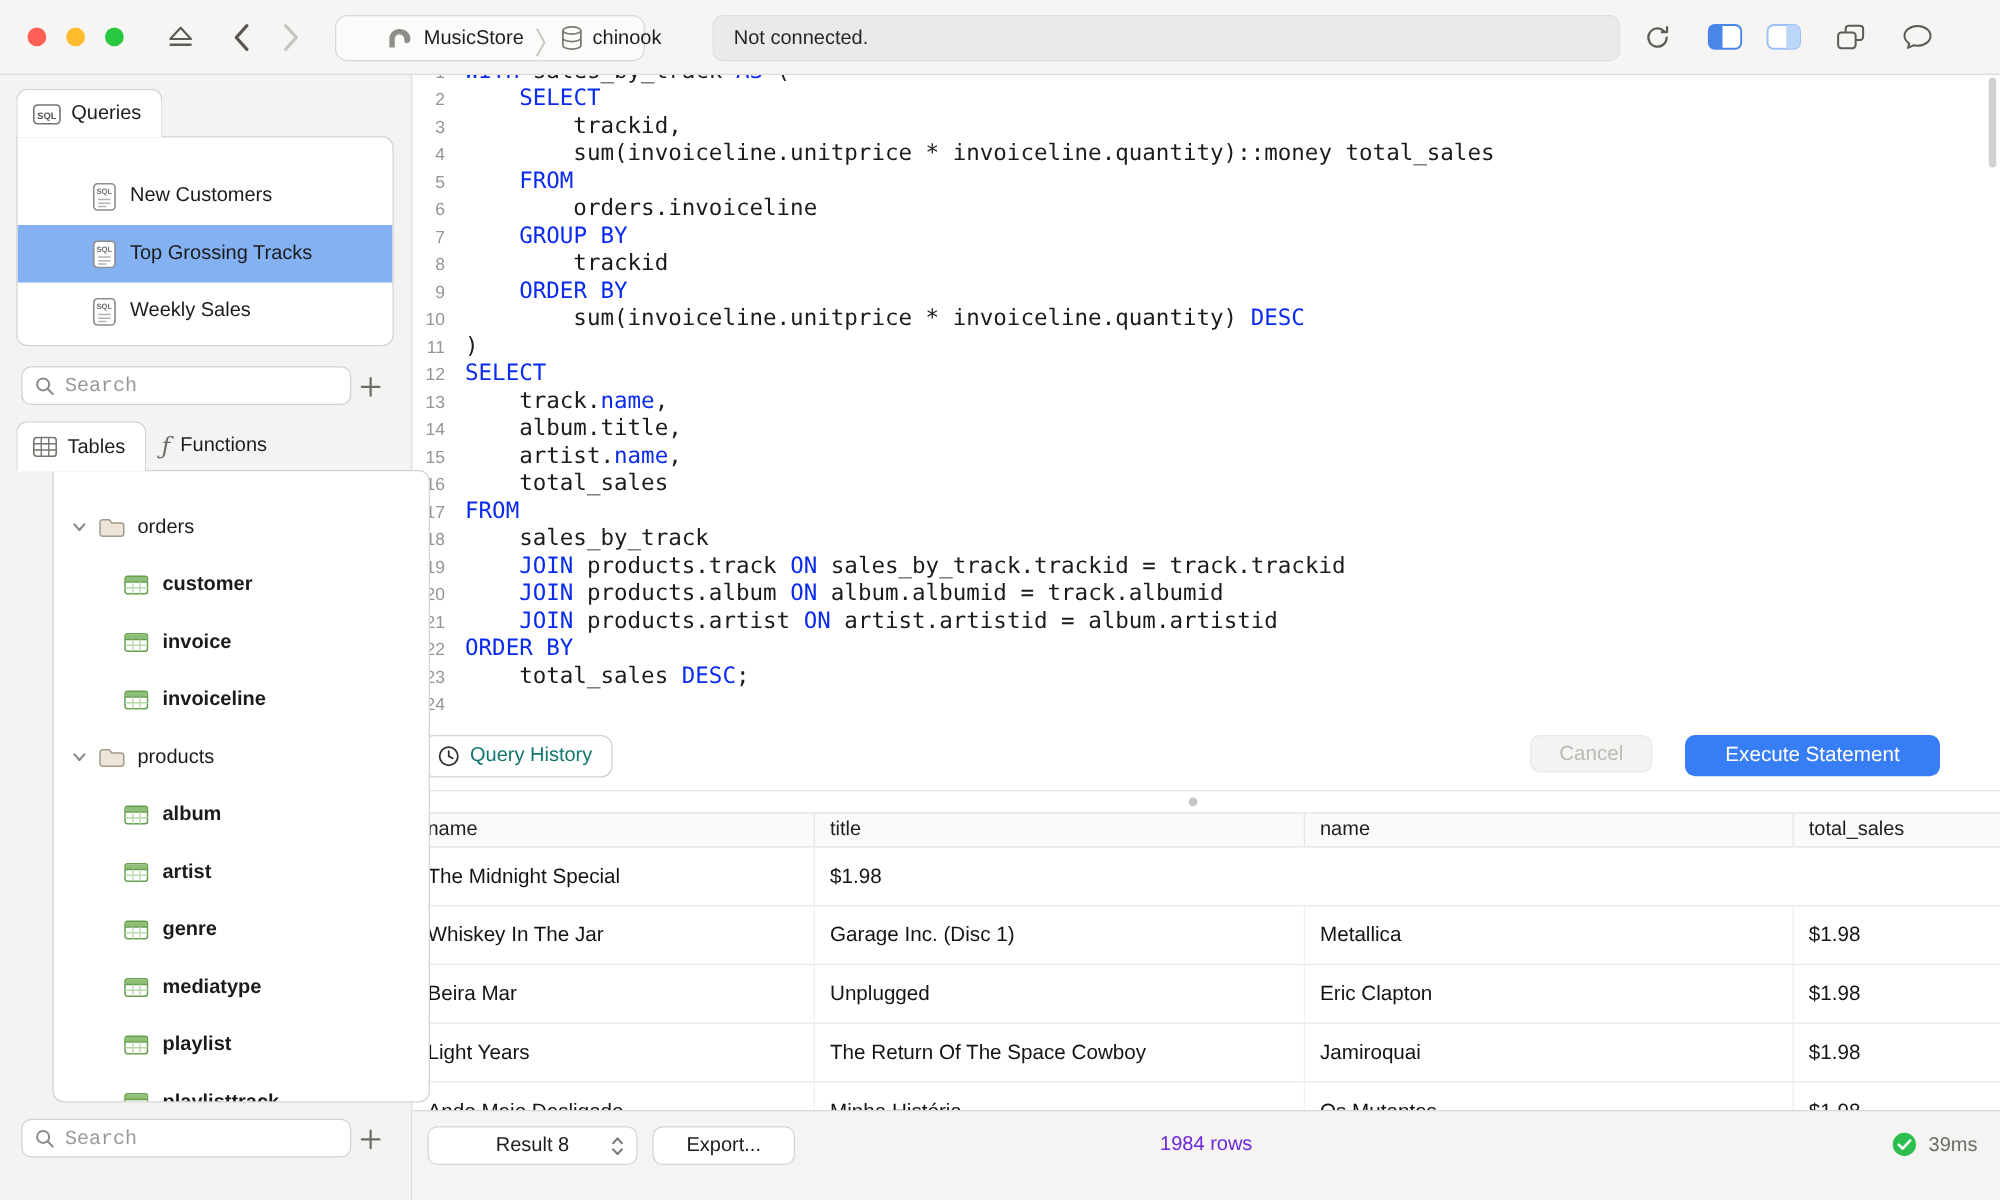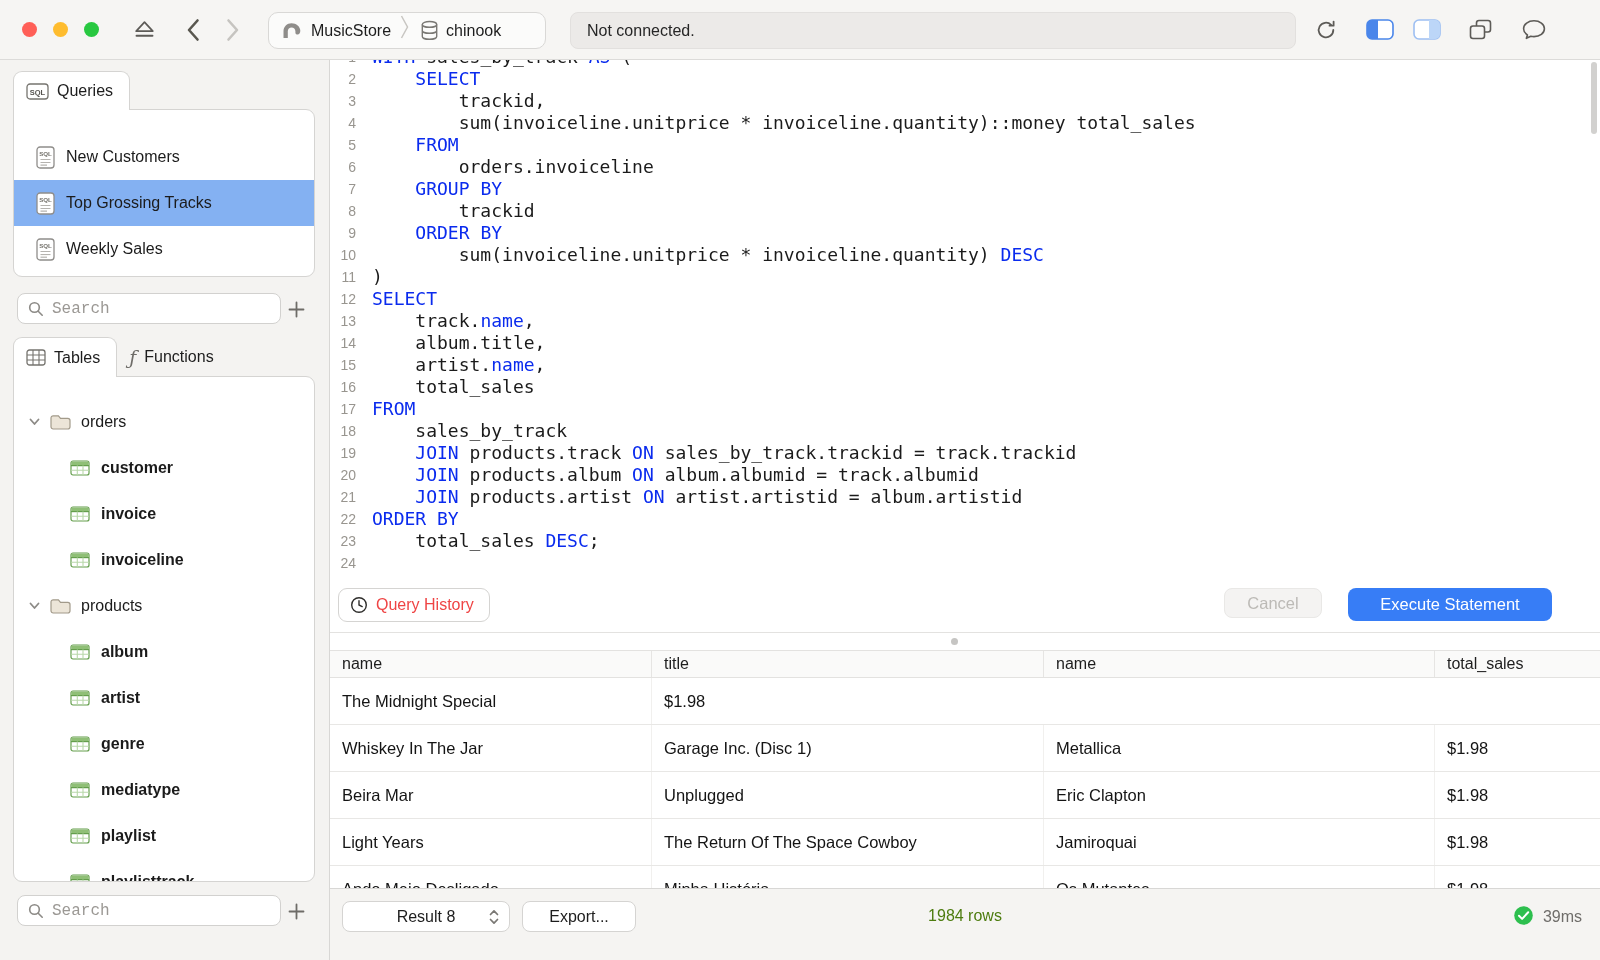--- a/index.html
+++ b/index.html
@@ -8,80 +8,80 @@
   .window { position:relative; width:1600px; height:960px; background:#ffffff; overflow:hidden; }
 
   
   .titlebar { position:absolute; top:0; left:0; right:0; height:60px; background:#f6f5f3; border-bottom:1px solid #dcdbd9; }
   .traffic { position:absolute; left:22px; top:22px; display:flex; gap:16px; }
   .light { width:15px; height:15px; border-radius:50%; display:inline-block; }
   .light.red { background:#ff5f57; }
   .light.yellow { background:#febc2e; }
   .light.green { background:#28c840; }
   .tb-btn { position:absolute; background:none; border:none; display:flex; align-items:center; justify-content:center; }
-  .breadcrumb { position:absolute; left:268px; top:12px; width:278px; height:37px; background:#fbfbfa; border:1px solid #d9d8d6; border-radius:10px; display:flex; align-items:flex-start; }
+  .breadcrumb { position:absolute; left:268px; top:12px; width:248px; height:37px; background:#fbfbfa; border:1px solid #d9d8d6; border-radius:10px; display:flex; align-items:flex-end;padding-left:28px; }
   .crumb { display:flex; align-items:center; gap:7px; font-size:16px; color:#1d1d1d; padding:0 9px 0 11px; height:100%; }
   .crumb-sep { display:flex; align-items:center; }
   .status-field { position:absolute; left:570px; top:12px; width:726px; height:37px; background:#eceae8; border:1px solid #e2e0de; border-radius:8px; font-size:16px; color:#262626; line-height:35px; padding-left:16px; }
 
   
   .sidebar { position:absolute; top:60px; left:0; bottom:0; width:330px; background:#f4f3f1; border-right:1px solid #d8d7d5; }
   .tab { height:40px; display:inline-flex; align-items:center; gap:8px; padding:0 16px 0 12px; font-size:16px; color:#1d1d1d; }
   .tab.active { background:#ffffff; border:1px solid #d5d4d2; border-bottom:none; border-radius:9px 9px 0 0; position:relative; z-index:2; }
   .queries-tab { position:absolute; left:13px; top:11px; height:39px; }
   .panel { position:absolute; left:13px; width:302px; background:#ffffff; border:1px solid #d5d4d2; border-radius:0 9px 9px 9px; overflow:hidden; z-index:1; }
   .queries-panel { top:49px; height:168px; padding-top:24px; }
-  .q-item { height:46px; display:flex; align-items:center; gap:11px; padding-left:22px; font-size:16px; }
+  .q-item { height:46px; display:flex; align-items:center; gap:11px; padding-left:60px; font-size:16px; }
   .q-item.selected { background:#84b1f2; }
   .icon { display:inline-flex; align-items:center; justify-content:center; }
   .search-field { position:absolute; left:17px; width:264px; height:31px; background:#ffffff; border:1px solid #d2d1cf; border-radius:8px; display:flex; align-items:center; padding-left:10px; gap:8px; }
   .search-field input { border:none; outline:none; background:transparent; font-size:16px; color:#333; width:200px; font-family:Liberation Mono, monospace; }
   .search-field input::placeholder { color:#9b9894; }
   .sf-top { top:233px; }
   .sf-bottom { top:835px; }
   .plus-btn { position:absolute; left:285px; width:22px; height:22px; background:none; border:none; display:flex; align-items:center; justify-content:center; }
   .pb-top { top:238px; }
   .pb-bottom { top:840px; }
   .browser-tabs { position:absolute; left:13px; top:277px; display:flex; align-items:flex-end; }
   .fn-glyph { font-family:"DejaVu Serif",serif; font-style:italic; font-size:19px; color:#6e6c68; }
-  .tree-panel { top:316px; height:506px; padding-top:22px; }
+  .tree-panel { top:316px; height:506px; padding-top:22px;margin-left:29px; }
   .tree-row { height:46px; display:flex; align-items:center; font-size:16px; }
   .folder-row { padding-left:15px; gap:9px; }
   .child-row { padding-left:56px; gap:11px;font-weight:bold; }
 
   
   .main { position:absolute; top:60px; left:330px; right:0; bottom:0; background:#ffffff; }
   .editor { position:absolute; top:0; left:0; right:0; height:572px; overflow:hidden; }
   .code-lines { position:absolute; top:-14px; left:0; right:0; }
   .code-row { display:flex; height:22px; }
   .ln { flex:0 0 26px; width:26px; text-align:right; font-size:14px; color:#98958f; line-height:22px; }
   .code-text { margin-left:16px; font-family:"DejaVu Sans Mono",monospace; font-size:18px; line-height:22px; white-space:pre; color:#1b1b1b; }
   .tok-k { color:#0a2bee; }
   .vscroll { position:absolute; right:3px; top:2px; width:6px; height:72px; border-radius:3px; background:#d2d1cf; }
   .editor-actions { position:absolute; left:0; right:0; top:528px; height:34px; }
-  .qh-btn { position:absolute; left:8px; height:34px; background:#ffffff; border:1px solid #d5d4d2; border-radius:9px; display:inline-flex; align-items:center; gap:8px; padding:0 15px 0 11px; font-size:16px; color:#ef4444; font-family:inherit; }
+  .qh-btn { position:absolute; left:8px; height:34px; background:#ffffff; border:1px solid #d5d4d2; border-radius:9px; display:inline-flex; align-items:center; gap:8px; padding:0 15px 0 11px; font-size:16px; color:#0f766e; font-family:inherit; }
   .cancel-btn { position:absolute; right:278px; width:98px; height:30px; border-radius:8px; background:#f4f3f2; border:1px solid #e9e8e6; color:#bcbab6; font-size:16.5px; font-family:inherit; }
   .exec-btn { position:absolute; right:48px; width:204px; height:33px; border-radius:8px; background:#377df6; border:none; color:#ffffff; font-size:16.5px; font-weight:500; font-family:inherit; }
   .pane-divider { position:absolute; top:572px; left:0; right:0; height:18px; background:#ffffff; border-top:1px solid #e3e2e0; }
   .pane-divider .dot { position:absolute; left:50%; top:5px; margin-left:-14px; width:7px; height:7px; border-radius:50%; background:#c6c5c3; }
 
   .results-header { position:absolute; top:590px; left:0; right:0; height:28px; background:#fafaf9; border-top:1px solid #e3e2e0; border-bottom:1px solid #e3e2e0; display:flex; }
   .results-header .cell { font-size:16px; color:#1d1d1d; line-height:26px; padding-left:12px; }
   .results-header .cell:not(:last-child) { border-right:1px solid #e6e5e3; }
   .results-body { position:absolute; top:618px; left:0; right:0; bottom:72px; overflow:hidden; }
   .rrow { height:47px; display:flex; align-items:center; border-bottom:1px solid #e8e7e5; }
   .rrow .cell { font-size:16.5px; color:#141414; padding-left:12px; height:100%; display:flex; align-items:center; }
   .rrow .cell:not(:last-child) { border-right:1px solid #f1f0ee; }
   .c0 { flex:0 0 322px; } .c1 { flex:0 0 392px; } .c2 { flex:0 0 391px; } .c3 { flex:1; }
 
   .result-footer { position:absolute; left:0; right:0; bottom:0; height:72px; background:#f5f4f2; border-top:1px solid #d8d7d5; }
   .sel-btn { position:absolute; left:12px; top:12px; width:168px; height:31px; background:#ffffff; border:1px solid #d5d4d2; border-radius:8px; display:flex; align-items:center; justify-content:center; font-size:16px; color:#1d1d1d; font-family:inherit; }
   .sel-btn .icon { position:absolute; right:9px; top:6px; }
   .export-btn { position:absolute; left:192px; top:12px; width:114px; height:31px; background:#ffffff; border:1px solid #d5d4d2; border-radius:8px; font-size:16px; color:#1d1d1d; font-family:inherit; }
-  .rowcount { position:absolute; left:0; right:0; top:18px; text-align:center; font-size:16px; color:#4d7c0f; }
+  .rowcount { position:absolute; left:0; right:0; top:18px; text-align:center; font-size:16px; color:#6d28d9; }
   .duration { position:absolute; right:18px; top:16px; display:flex; align-items:flex-end; gap:9px; font-size:16px; color:#6f6d6a; }
 </style>
 </head>
 <body>
 
 <div class="window">
 
   <header class="titlebar">
     <div class="traffic">
       <span class="light red"></span>

